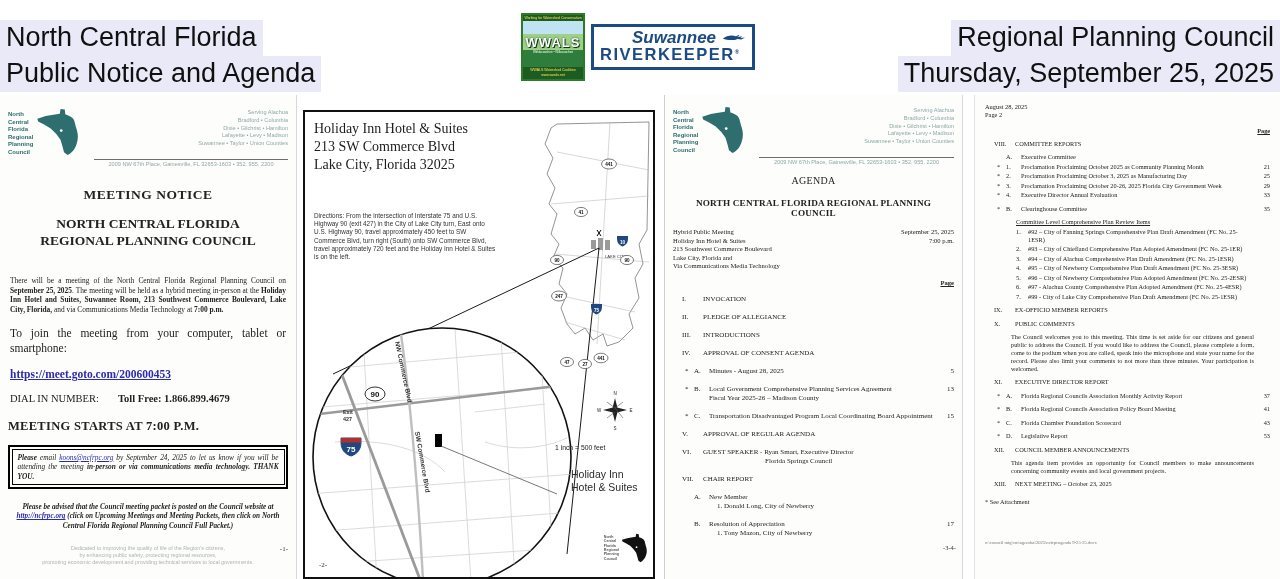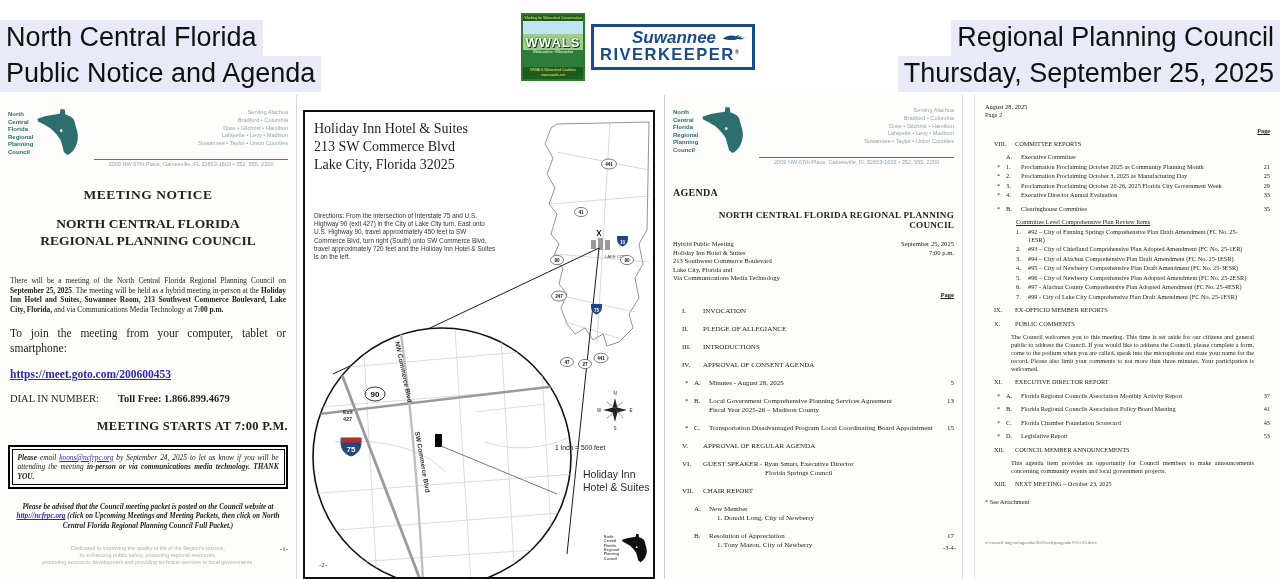--- a/index.html
+++ b/index.html
@@ -53,41 +53,41 @@
   .n-title{text-align:center;font-weight:bold;font-size:13.5px;letter-spacing:.5px;margin-top:20px;}
   .n-org{text-align:center;font-weight:bold;font-size:13.5px;line-height:17px;margin-top:12px;}
   .n-para{font-size:7.4px;line-height:9.6px;text-align:justify;margin:27px 2px 0;}
   .b{font-weight:bold;}
   .lnk{color:#2b2bb0;text-decoration:underline;}
   .n-join{font-size:11.5px;line-height:15px;text-align:justify;margin:12px 2px 0;}
   .n-link{font-size:11.5px;font-weight:bold;margin:12px 2px 0;}
   .n-dial{display:flex;font-size:10.5px;margin:13px 2px 0;}
   .n-dial .lab{width:108px;flex:none;}
   .n-dial .val{font-weight:bold;}
-  .n-starts{text-align:right;font-weight:bold;font-size:12.5px;margin-top:15px;letter-spacing:.3px;}
+  .n-starts{text-align:left;font-weight:bold;font-size:12.5px;margin-top:15px;letter-spacing:.3px;}
   .dbox{border:2px solid #000;margin:11px 0 0;padding:1.5px;}
   .dbox-in{border:1px solid #000;padding:3px 5px;font-style:italic;font-size:7.3px;line-height:9.5px;text-align:justify;}
   .n-advise{font-style:italic;font-weight:bold;font-size:7.2px;line-height:9.4px;margin:14px 0 0;text-align:center;}
   .doc-footer{color:#adb4b2;font-family:"Liberation Sans",sans-serif;font-size:5.4px;line-height:7px;
               text-align:center;margin-top:14px;}
   .pgnum{position:absolute;font-size:7px;color:#333;}
 
   
   .m-title{font-size:14px;line-height:18px;color:#1c1c1c;position:absolute;left:9px;top:8px;}
   .m-dir{position:absolute;left:9px;top:100px;width:182px;font-family:"Liberation Sans",sans-serif;
          font-size:6.4px;line-height:8.2px;color:#333;}
-  .m-poi{position:absolute;left:278px;top:356px;font-family:"Liberation Sans",sans-serif;
+  .m-poi{position:absolute;left:266px;top:356px;font-family:"Liberation Sans",sans-serif;
          font-size:10.5px;line-height:13px;color:#2b2b2b;}
   .m-scale{position:absolute;left:250px;top:332px;font-family:"Liberation Sans",sans-serif;font-size:6.8px;color:#222;}
   .m-minilogo{position:absolute;right:6px;bottom:14px;display:flex;gap:2px;align-items:center;}
   .m-minilogo .t{font-family:"Liberation Sans",sans-serif;font-size:3.6px;line-height:4.4px;color:#555;font-weight:bold;}
 
   
-  .a-head{text-align:left;font-weight:bold;font-size:10px;margin-top:22px;letter-spacing:.3px;}
-  .a-org{text-align:right;font-weight:bold;font-size:9.2px;margin-top:12px;letter-spacing:.2px;}
+  .a-head{text-align:center;font-weight:normal;font-size:10px;margin-top:10px;letter-spacing:.3px;}
+  .a-org{text-align:center;font-weight:bold;font-size:9.2px;margin-top:12px;letter-spacing:.2px;}
   .a-meta{display:flex;font-size:6.6px;line-height:8.6px;margin-top:10px;}
   .a-meta .right{margin-left:auto;text-align:right;}
   .page-lab{text-align:right;font-weight:bold;font-size:6.6px;text-decoration:underline;margin-top:8px;}
   .arow{display:flex;align-items:flex-start;font-size:7px;line-height:9px;margin-top:9px;}
   .p2 .arow{font-size:6.3px;line-height:8px;margin-top:5.5px;}
   .arow .star{flex:0 0 9px;}
   .arow .num{flex:0 0 21px;}
   .arow .txt{flex:1;}
   .arow .pg{flex:0 0 16px;text-align:right;}
   .arow .t2{display:block;}

